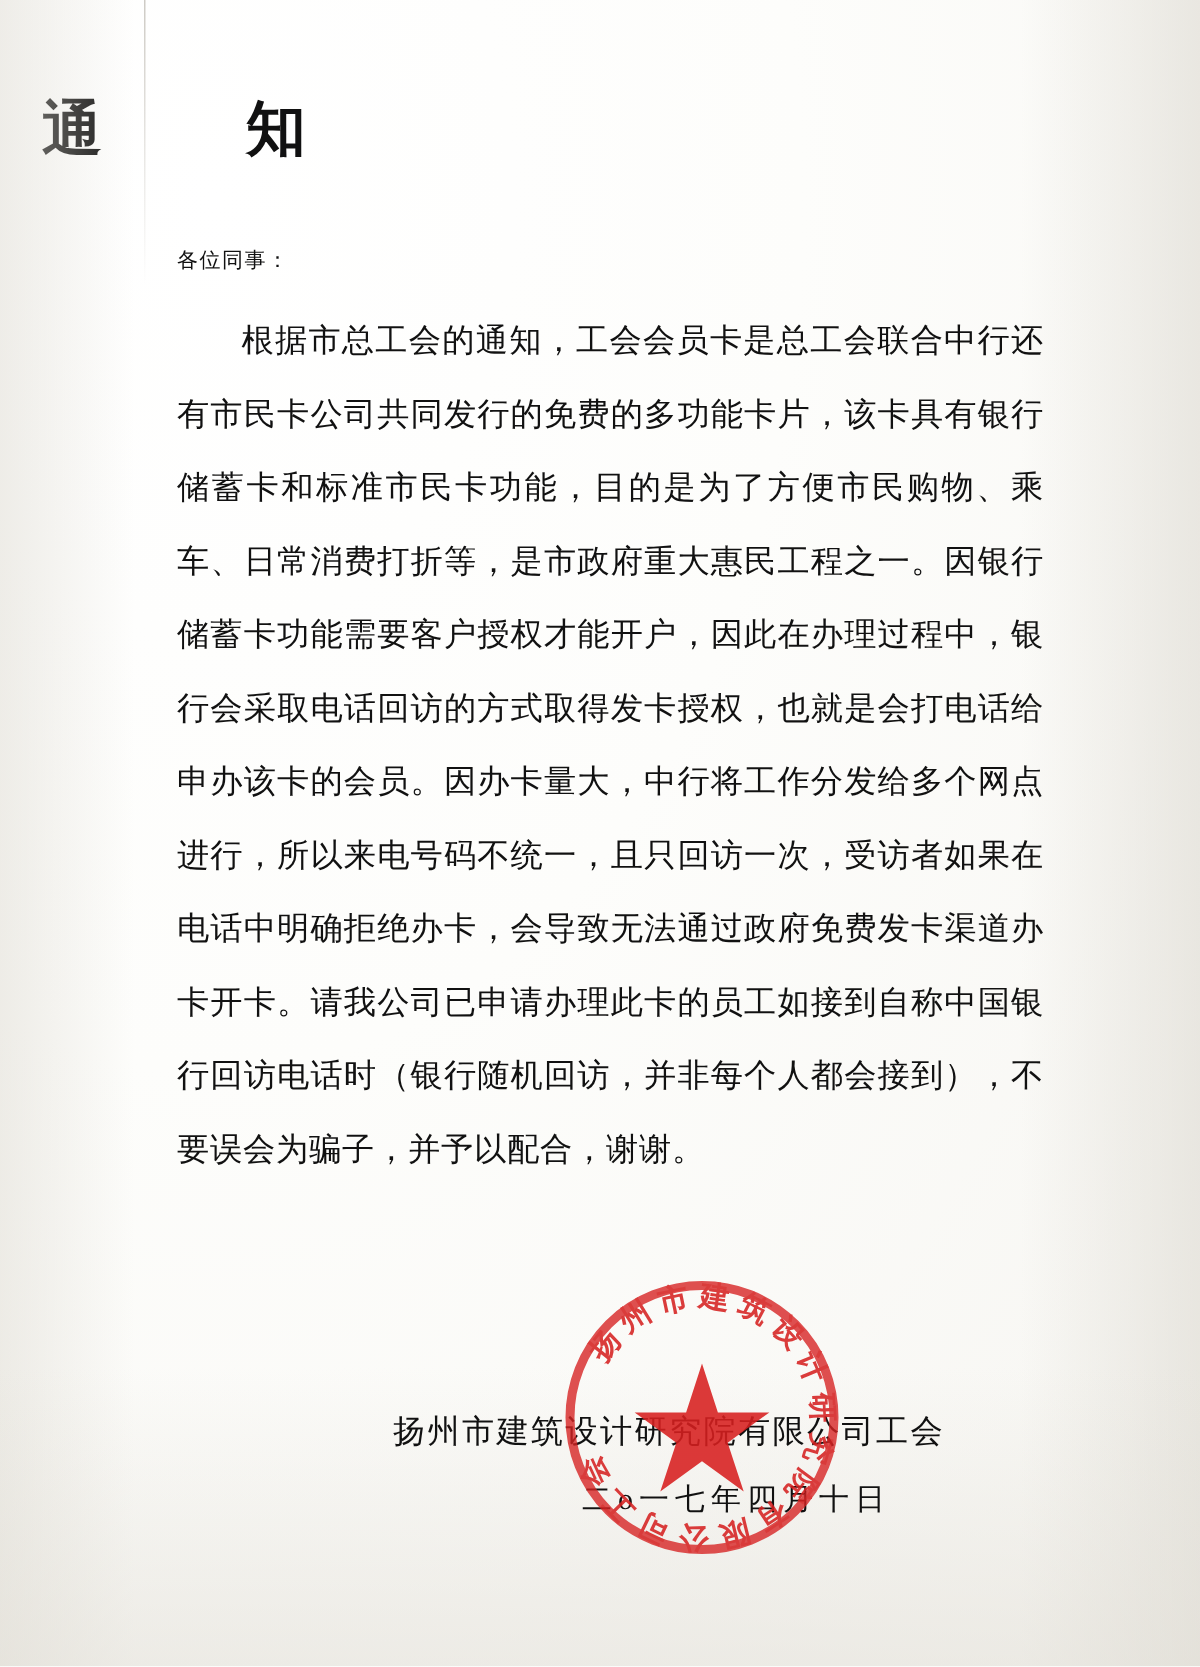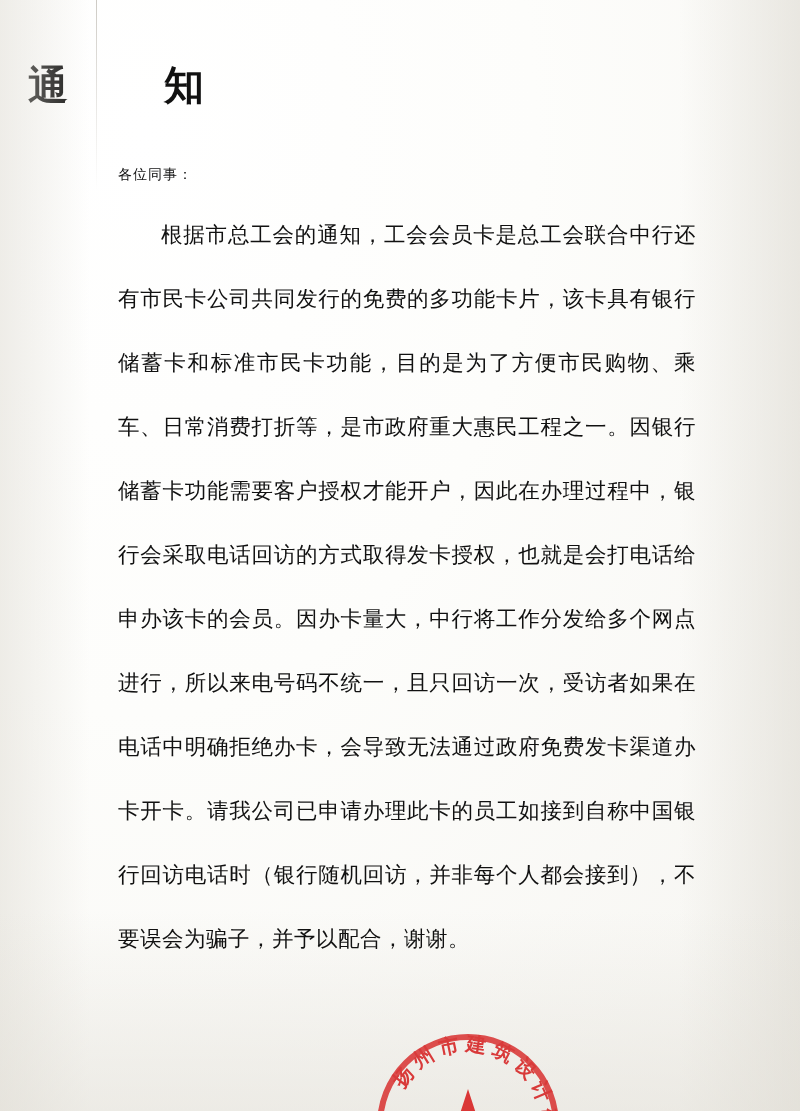--- a/index.html
+++ b/index.html
@@ -73,21 +73,21 @@
   .salutation {
     margin-top: 52px;
     font-size: 14px;
     line-height: 1.4;
     letter-spacing: 1px;
   }
 
   .body-para {
     margin-top: 18px;
     font-size: 21.5px;
-    line-height: 64px;
+    line-height: 49px;
     text-indent: 2em;
     text-align: justify;
     text-justify: inter-ideograph;
     letter-spacing: 0.5px;
   }
 
   .signature-block {
     margin-top: 140px;
     text-align: right;
     padding-right: 66px;

